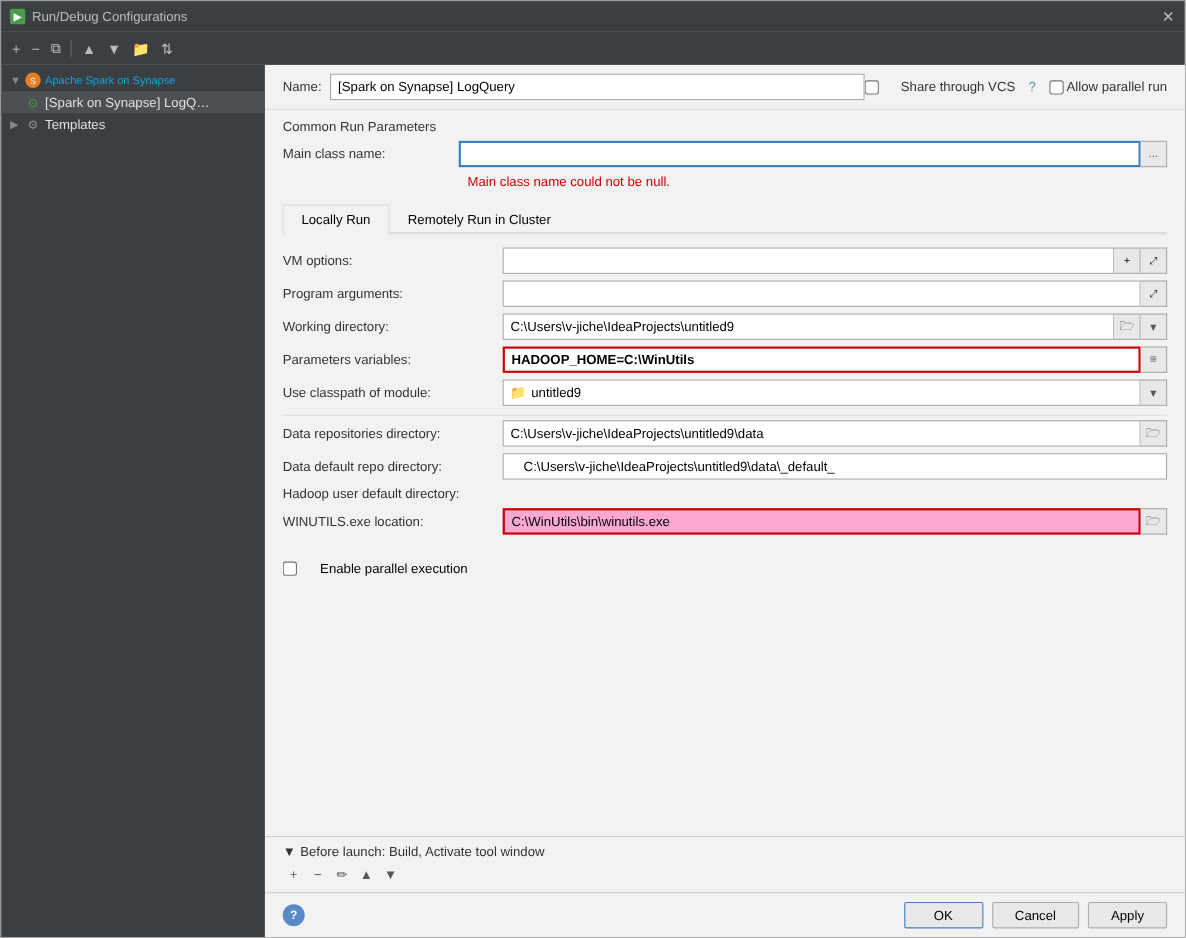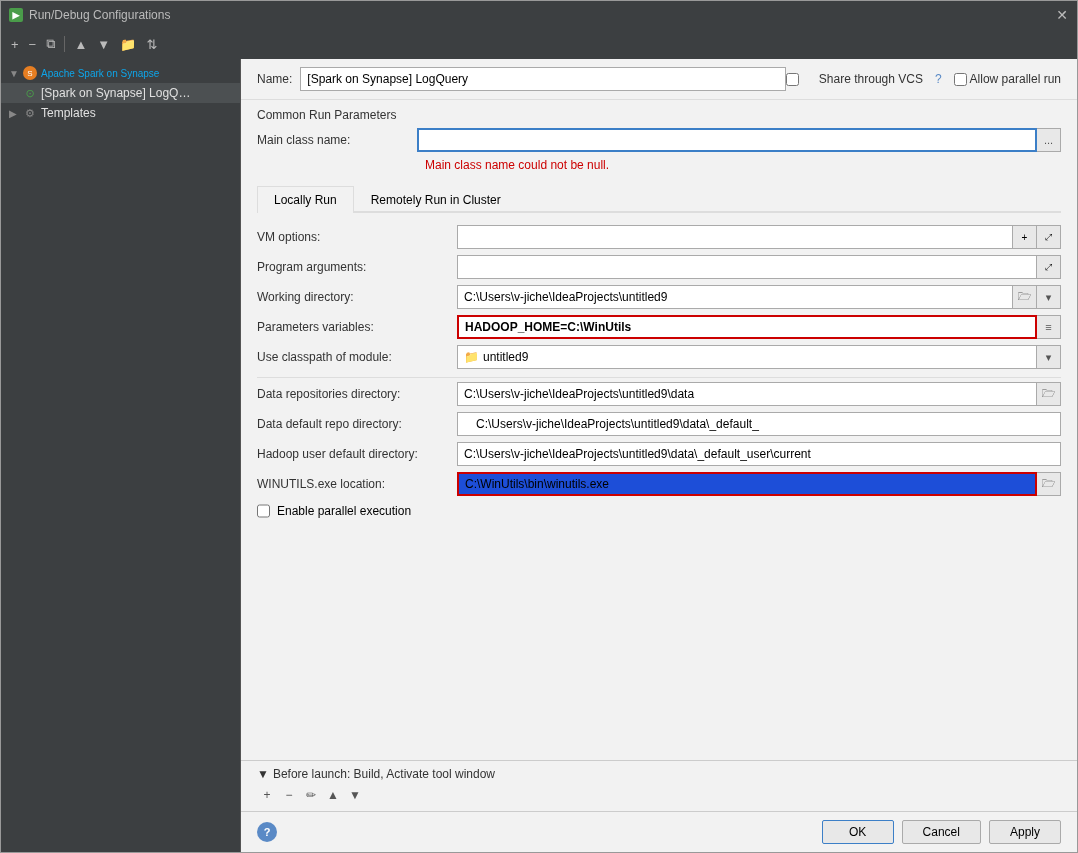--- a/index.html
+++ b/index.html
@@ -308,22 +308,22 @@
       align-items: center;
       justify-content: center;
       font-size: 10px;
     }
     .highlighted-field {
       border: 2px solid #cc0000 !important;
       background: #fff8f8;
     }
     .checkbox-row {
       display: flex;
-      gap: 7px;
-      margin-top: 8px;
+      gap: 21px;
+      margin-top: 24px;
     }
     .before-launch {
       border-top: 1px solid #ccc;
       padding: 6px 16px;
       background: #f2f2f2;
     }
     .before-launch-header {
       display: flex;
       align-items: center;
       gap: 4px;
@@ -543,29 +543,26 @@
 
         <div class="form-row">
           <span class="form-label">Data default repo directory:</span>
           <div class="form-input-with-btn">
             <input type="text" style="flex: 1 1 0%; height: 24px; border: 1px solid rgb(170, 170, 170); padding: 2px 18px; font-size: 12px; background: white;" value="C:\Users\v-jiche\IdeaProjects\untitled9\data\_default_">
           </div>
         </div>
 
         <div class="form-row">
           <span class="form-label">Hadoop user default directory:</span>
-          <div class="form-input-with-btn">
-            <input type="text" style="flex: 1 1 0%; height: 24px; border: 1px solid rgb(170, 170, 170); padding: 2px 6px; font-size: 12px; background: white;" value="C:\Users\v-jiche\IdeaProjects\untitled9\data\_default_user\current">
-          </div>
         </div>
 
         <div class="form-row">
           <span class="form-label">WINUTILS.exe location:</span>
           <div style="flex:1;display:flex;align-items:center;">
-            <input type="text" class="highlighted-field" style="flex: 1 1 0%; height: 24px; padding: 4px 6px; font-size: 12px; background: #1d4ed8;" value="C:\WinUtils\bin\winutils.exe">
+            <input type="text" class="highlighted-field" style="flex: 1 1 0%; height: 24px; padding: 4px 6px; font-size: 12px; background: #f9a8d4;" value="C:\WinUtils\bin\winutils.exe">
             <button class="icon-btn" style="border-left:none;">🗁</button>
           </div>
         </div>
 
         <div class="checkbox-row">
           <input type="checkbox" style="">
           <span>Enable parallel execution</span>
         </div>
 
       </div>

